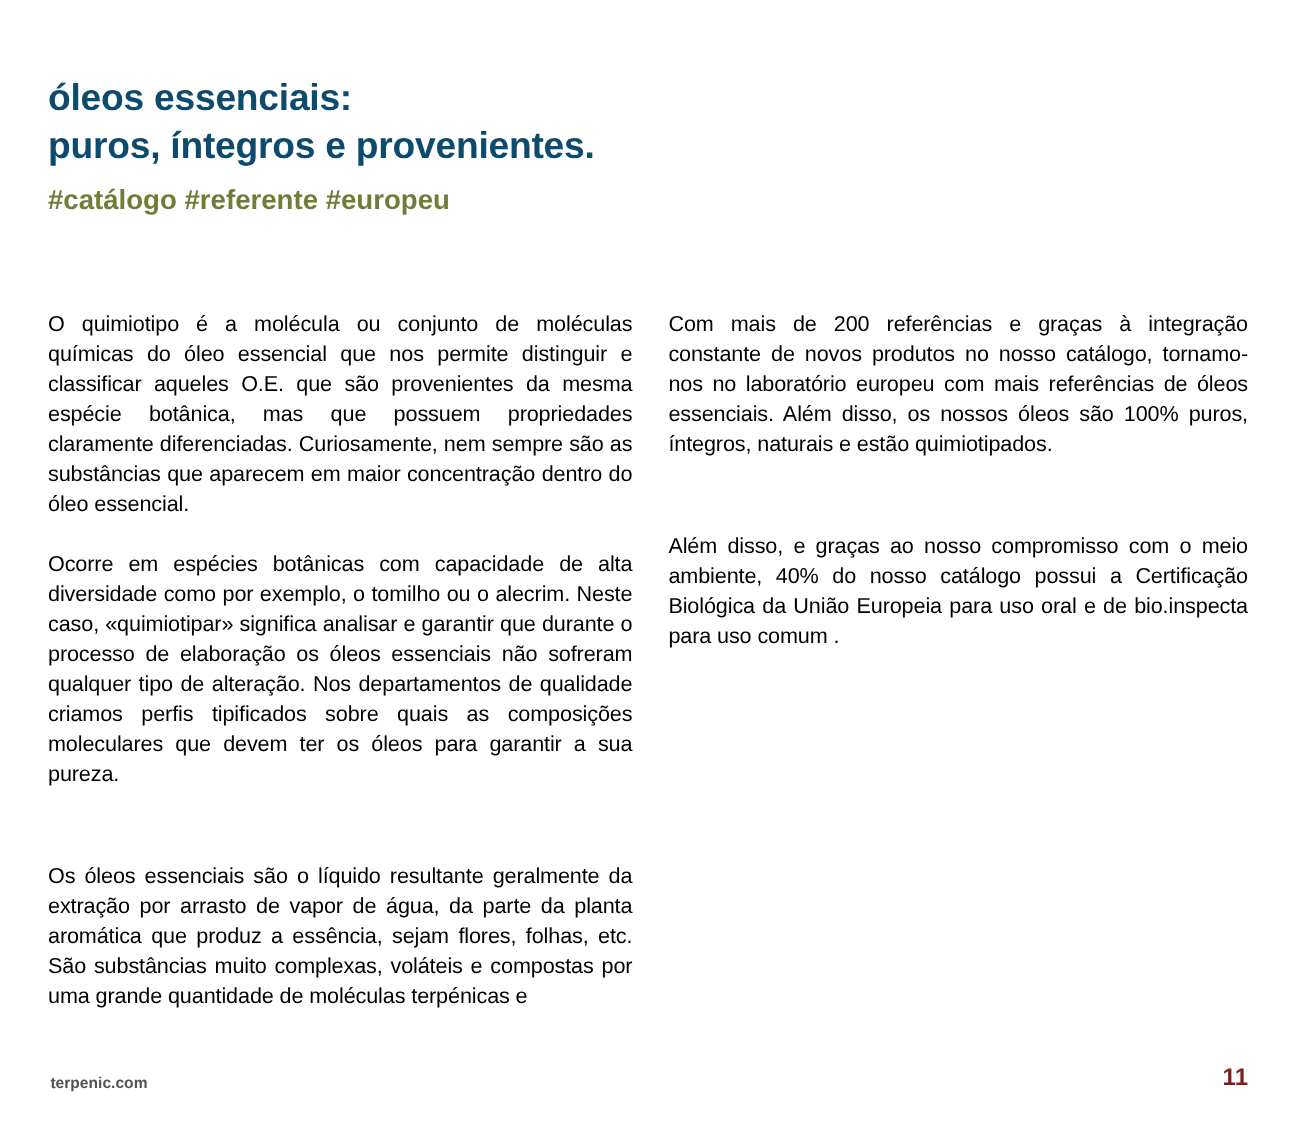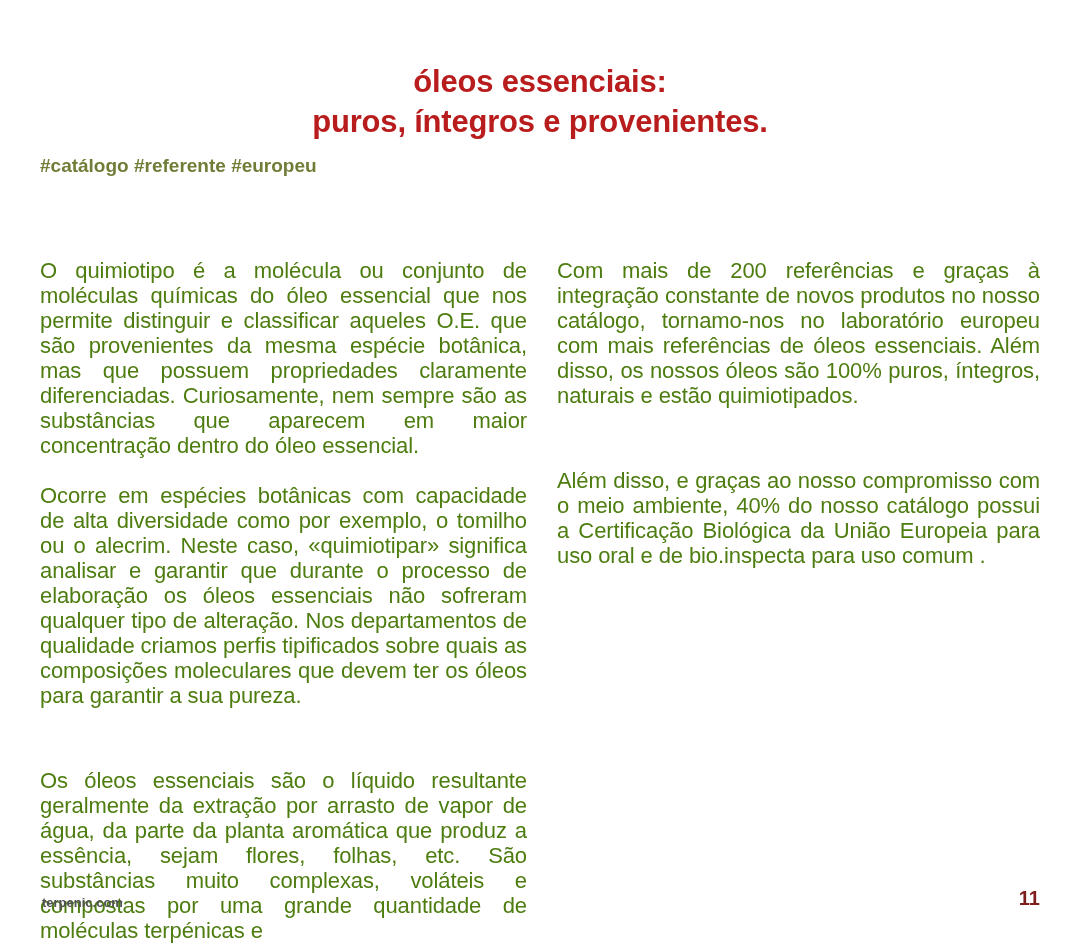--- a/index.html
+++ b/index.html
@@ -24,49 +24,48 @@
     left: 40px;
     top: 62px;
     right: 40px;
   }
   .title {
     margin: 0;
     font-size: 31px;
     line-height: 40px;
     font-weight: 700;
     letter-spacing: -0.2px;
-    color: #b91c1c;
-    text-align: center;
+    color: #0c4a6e;
   }
   .title-line { display: block; }
   .hashtags {
     margin-top: 10px;
-    font-size: 19px;
+    font-size: 23px;
     line-height: 28px;
     font-weight: 700;
     color: #6f7d37;
   }
 
   
   .content {
     position: absolute;
     left: 40px;
     top: 258px;
     width: 1000px;
     display: grid;
     grid-template-columns: 487px 483px;
     column-gap: 30px;
   }
   .para {
     margin: 0 0 25px 0;
-    font-size: 22px;
+    font-size: 18px;
     line-height: 25px;
     text-align: justify;
     letter-spacing: -0.1px;
-    color: #4d7c0f;
+    color: #000000;
   }
   .para.mb-lg { margin-bottom: 60px; }
   .para.mb-xl { margin-bottom: 60px; }
   .para:last-child { margin-bottom: 0; }
 
   
   .footer-site {
     position: absolute;
     left: 42px;
     bottom: 34px;

